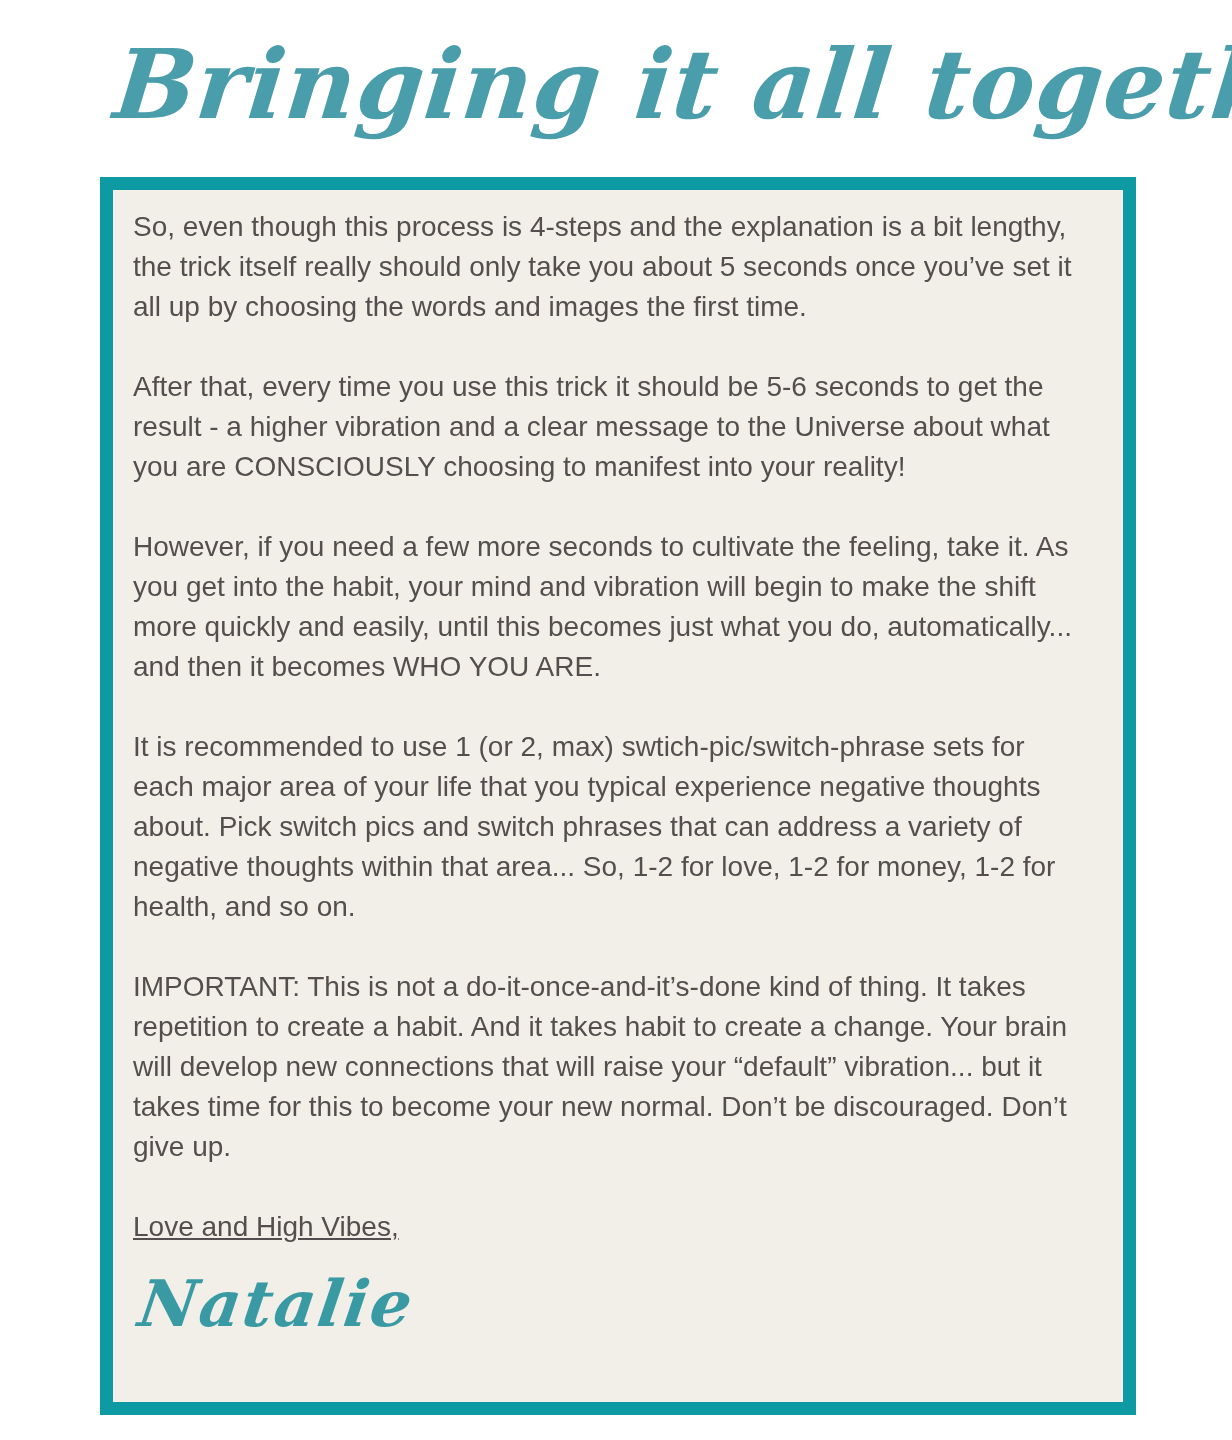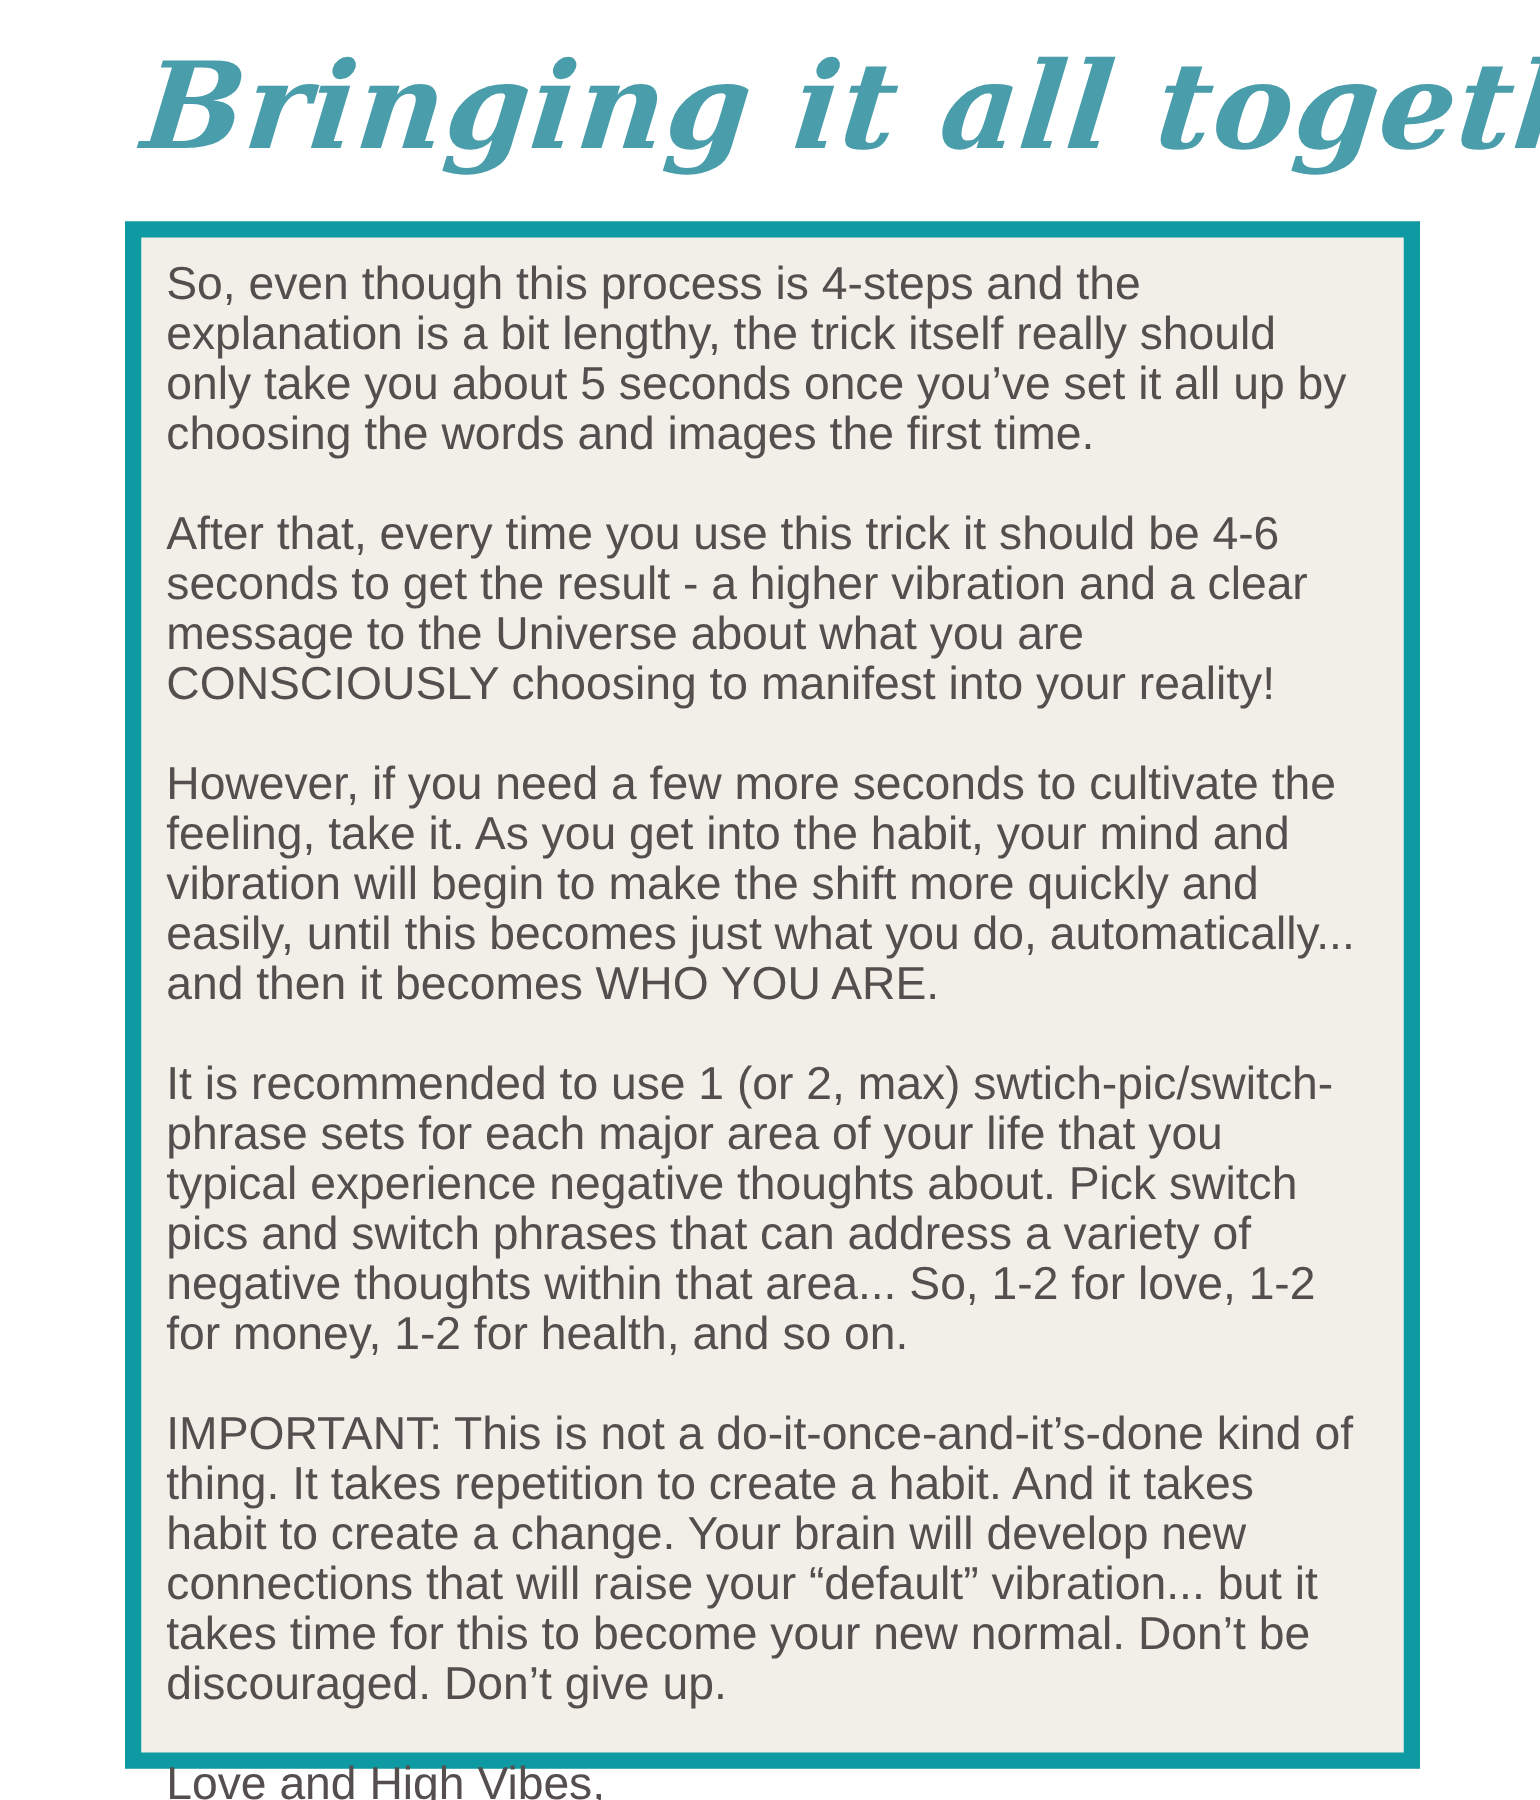--- a/index.html
+++ b/index.html
@@ -44,21 +44,21 @@
     left: 100px;
     top: 177px;
     width: 1036px;
     height: 1238px;
     border: 13px solid var(--border_teal);
     background: var(--box_background);
     padding: 17px 30px 0 20px;
   }
   .letter-box p {
     margin: 0 0 40px 0;
-    font-size: 37px;
+    font-size: 28px;
     line-height: 40px;
     color: var(--body_text);
     max-width: 975px;
   }
   .letter-box p.closing {
     margin-bottom: 12px;
     text-decoration: underline;
   }
   .signature {
     margin-top: 6px;
@@ -76,21 +76,21 @@
 </head>
 <body>
 
 <div class="page">
 
   <h1 class="heading">Bringing it all together...</h1>
 
   <div class="letter-box">
     <p>So, even though this process is 4-steps and the explanation is a bit lengthy, the trick itself really should only take you about 5 seconds once you’ve set it all up by choosing the words and images the first time.</p>
 
-    <p>After that, every time you use this trick it should be 4-6 seconds to get the result - a higher vibration and a clear message to the Universe about what you are CONSCIOUSLY choosing to manifest into your reality!</p>
+    <p>After that, every time you use this trick it should be 5-6 seconds to get the result - a higher vibration and a clear message to the Universe about what you are CONSCIOUSLY choosing to manifest into your reality!</p>
 
     <p>However, if you need a few more seconds to cultivate the feeling, take it. As you get into the habit, your mind and vibration will begin to make the shift more quickly and easily, until this becomes just what you do, automatically... and then it becomes WHO YOU ARE.</p>
 
     <p>It is recommended to use 1 (or 2, max) swtich-pic/switch-phrase sets for each major area of your life that you typical experience negative thoughts about. Pick switch pics and switch phrases that can address a variety of negative thoughts within that area... So, 1-2 for love, 1-2 for money, 1-2 for health, and so on.</p>
 
     <p>IMPORTANT: This is not a do-it-once-and-it’s-done kind of thing. It takes repetition to create a habit. And it takes habit to create a change. Your brain will develop new connections that will raise your “default” vibration... but it takes time for this to become your new normal. Don’t be discouraged. Don’t give up.</p>
 
     <p class="closing">Love and High Vibes,</p>
 
     <div class="signature">Natalie</div>

